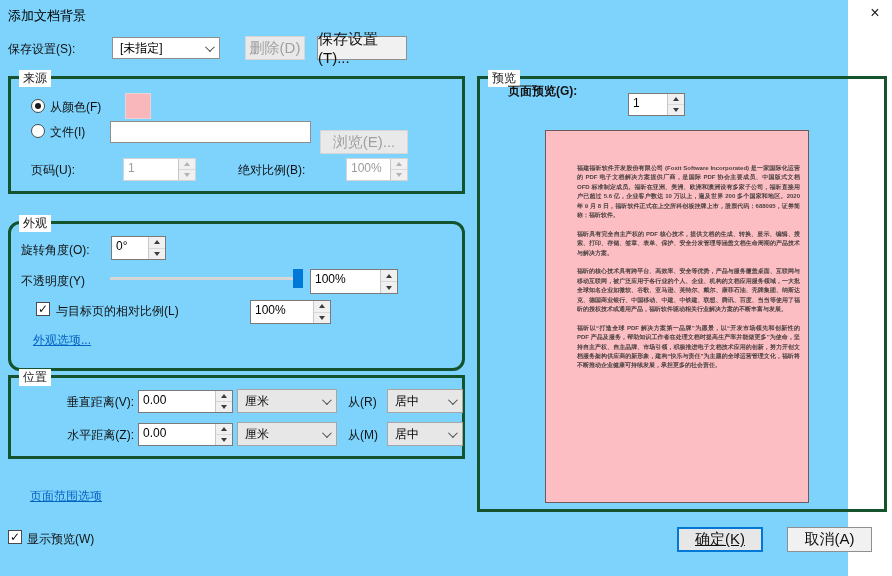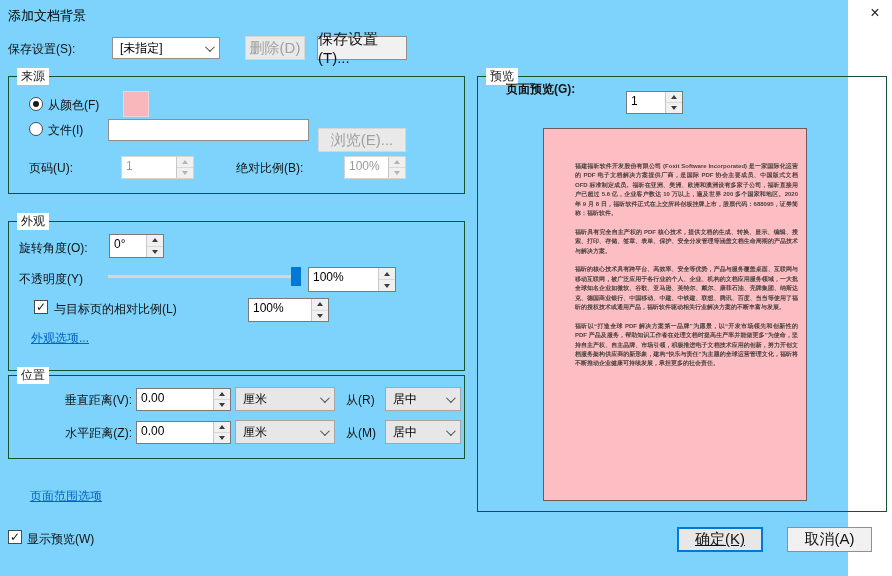--- a/index.html
+++ b/index.html
@@ -5,21 +5,21 @@
   * { margin:0; padding:0; box-sizing:border-box; }
   html,body { width:892px; height:576px; background:#ffffff; overflow:hidden; }
   body { font-family:"Liberation Sans","DejaVu Sans",sans-serif; font-size:12px; color:#000; }
   .dialog { position:relative; width:848px; height:576px; background:#7dd3fc; }
 
   .title { position:absolute; left:8px; top:7px; font-size:13px; color:#000; }
   .close-x { position:absolute; left:864px; top:2px; width:22px; height:22px; text-align:center;
              line-height:22px; font-size:16px; color:#222; cursor:pointer; }
 
   
-  .group { position:absolute; border:1px solid #14532d; }
+  .group { position:absolute; border:3px solid #14532d; }
   .legend { position:absolute; top:-9px; left:8px; background:#fff; padding:0 4px; font-size:12px; color:#1a1a1a; }
 
   
   .btn { position:absolute; background:#f1f1f1; border:1px solid #8f8f8f; font-size:15px;
          display:flex; align-items:center; justify-content:center; cursor:pointer; color:#111; }
   .btn.disabled { background:#e9e9e9; border:1px solid #d6d6d6; color:#a0a0a0; cursor:default; }
   .btn.primary { border:2px solid #0078d7; background:#e7e7e7; }
 
   .combo { position:absolute; display:flex; align-items:center; justify-content:space-between;
            padding:0 7px; border:1px solid #a6a6a6; background:#e7e7e7; cursor:pointer; }
@@ -112,21 +112,21 @@
         <span class="ud">
             <i class="tri-up"></i>
           </span>
         <span class="ud">
             <i class="tri-down"></i>
           </span>
       </span>
     </div>
   </div>
 
-  <div class="group" style="left:8px; top:221px; width:457px; height:150px;">
+  <div class="group" style="left:8px; top:221px; width:457px; height:150px;border-radius:12px;">
     <span class="legend">外观</span>
 
     <div class="lbl" style="left:10px; top:18px;">旋转角度(O):</div>
     <div class="spin" style="left:100px; top:12px; width:55px; height:24px;">
       <span class="val">0°</span>
       <span class="updown">
         <span class="ud">
             <i class="tri-up"></i>
           </span>
         <span class="ud">

